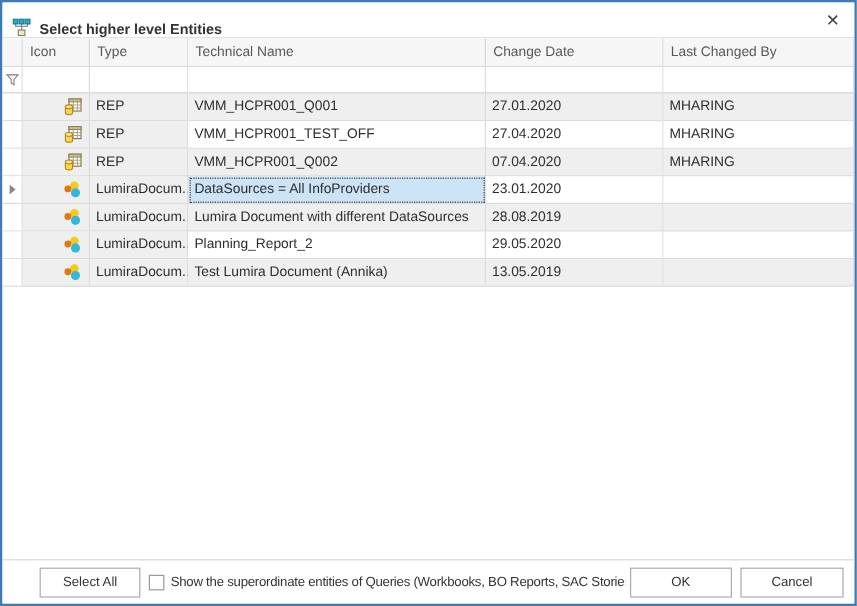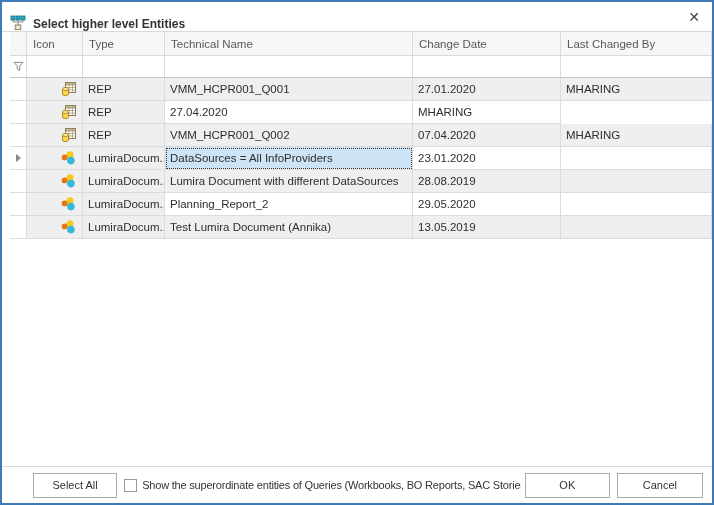--- a/index.html
+++ b/index.html
@@ -14,21 +14,21 @@
   }
   
   .titlebar { flex:0 0 30px; display:flex; align-items:flex-end; padding-left:8px;
               border-bottom:1px solid #d9d9d9; background:#fff; }
   .title-icon { width:16px; height:16px; flex:0 0 16px; }
   .title-text { margin-left:7px; font-size:12px; font-weight:bold; color:#333; }
   .close-btn { margin-left:auto; width:36px; height:29px; display:flex; align-items:center;
                justify-content:center; font-size:14px; color:#444; cursor:default; }
   
   .grid { flex:1 1 auto; background:#fff; overflow:hidden; }
-  .grid-row { display:grid; grid-template-columns:17px 56px 82px 248px 148px 1fr;margin-left:8px; }
+  .grid-row { display:grid; grid-template-columns:17px 56px 82px 248px 148px 1fr; }
   .header-row { height:24px; }
   .header-cell { background:#f6f6f6; border-right:1px solid #d9d9d9; border-bottom:1px solid #d9d9d9;
                  color:#595959; font-size:11.5px; display:flex; align-items:center; padding-left:6px;
                  white-space:nowrap; overflow:hidden; }
   .filter-row { height:22px; }
   .filter-cell { background:#fff; border-right:1px solid #dcdcdc; border-bottom:1px solid #c6c6c6;
                  display:flex; align-items:center; padding-left:6px; }
   .filter-indicator { justify-content:center; padding-left:0; }
   .data-row { height:23px; }
   .cell { border-right:1px solid #dcdcdc; border-bottom:1px solid #dcdcdc; font-size:11.5px;
@@ -125,20 +125,21 @@
             <svg viewBox="0 0 16 16">
     <rect x="4.5" y="1.5" width="10" height="10" fill="#ffffff" stroke="#887a50"></rect>
     <rect x="4.5" y="1.5" width="10" height="2.4" fill="#cfc6a0" stroke="#887a50" stroke-width="0.8"></rect>
     <path d="M8 2 V11.5 M11.5 2 V11.5 M4.5 6.5 H14.5 M4.5 9 H14.5" stroke="#a99e77" stroke-width="0.8" fill="none"></path>
     <path d="M1.5,8 v5 a3,1.6 0 0 0 6,0 v-5" fill="#fcd24f" stroke="#a98619" stroke-width="0.9"></path>
     <ellipse cx="4.5" cy="8" rx="3" ry="1.6" fill="#ffe493" stroke="#a98619" stroke-width="0.9"></ellipse>
   </svg>
           </span>
     </div>
     <div class="cell type-cell">REP</div>
+    <div class="cell tech-cell">VMM_HCPR001_TEST_OFF</div>
     <div class="cell date-cell">27.04.2020</div>
     <div class="cell user-cell">MHARING</div>
   </div>
       <div class="grid-row data-row banded">
     <div class="cell indicator-cell">
       <span class="focus-arrow"></span>
     </div>
     <div class="cell icon-cell">
       <span class="icon-host">
             <svg viewBox="0 0 16 16">

